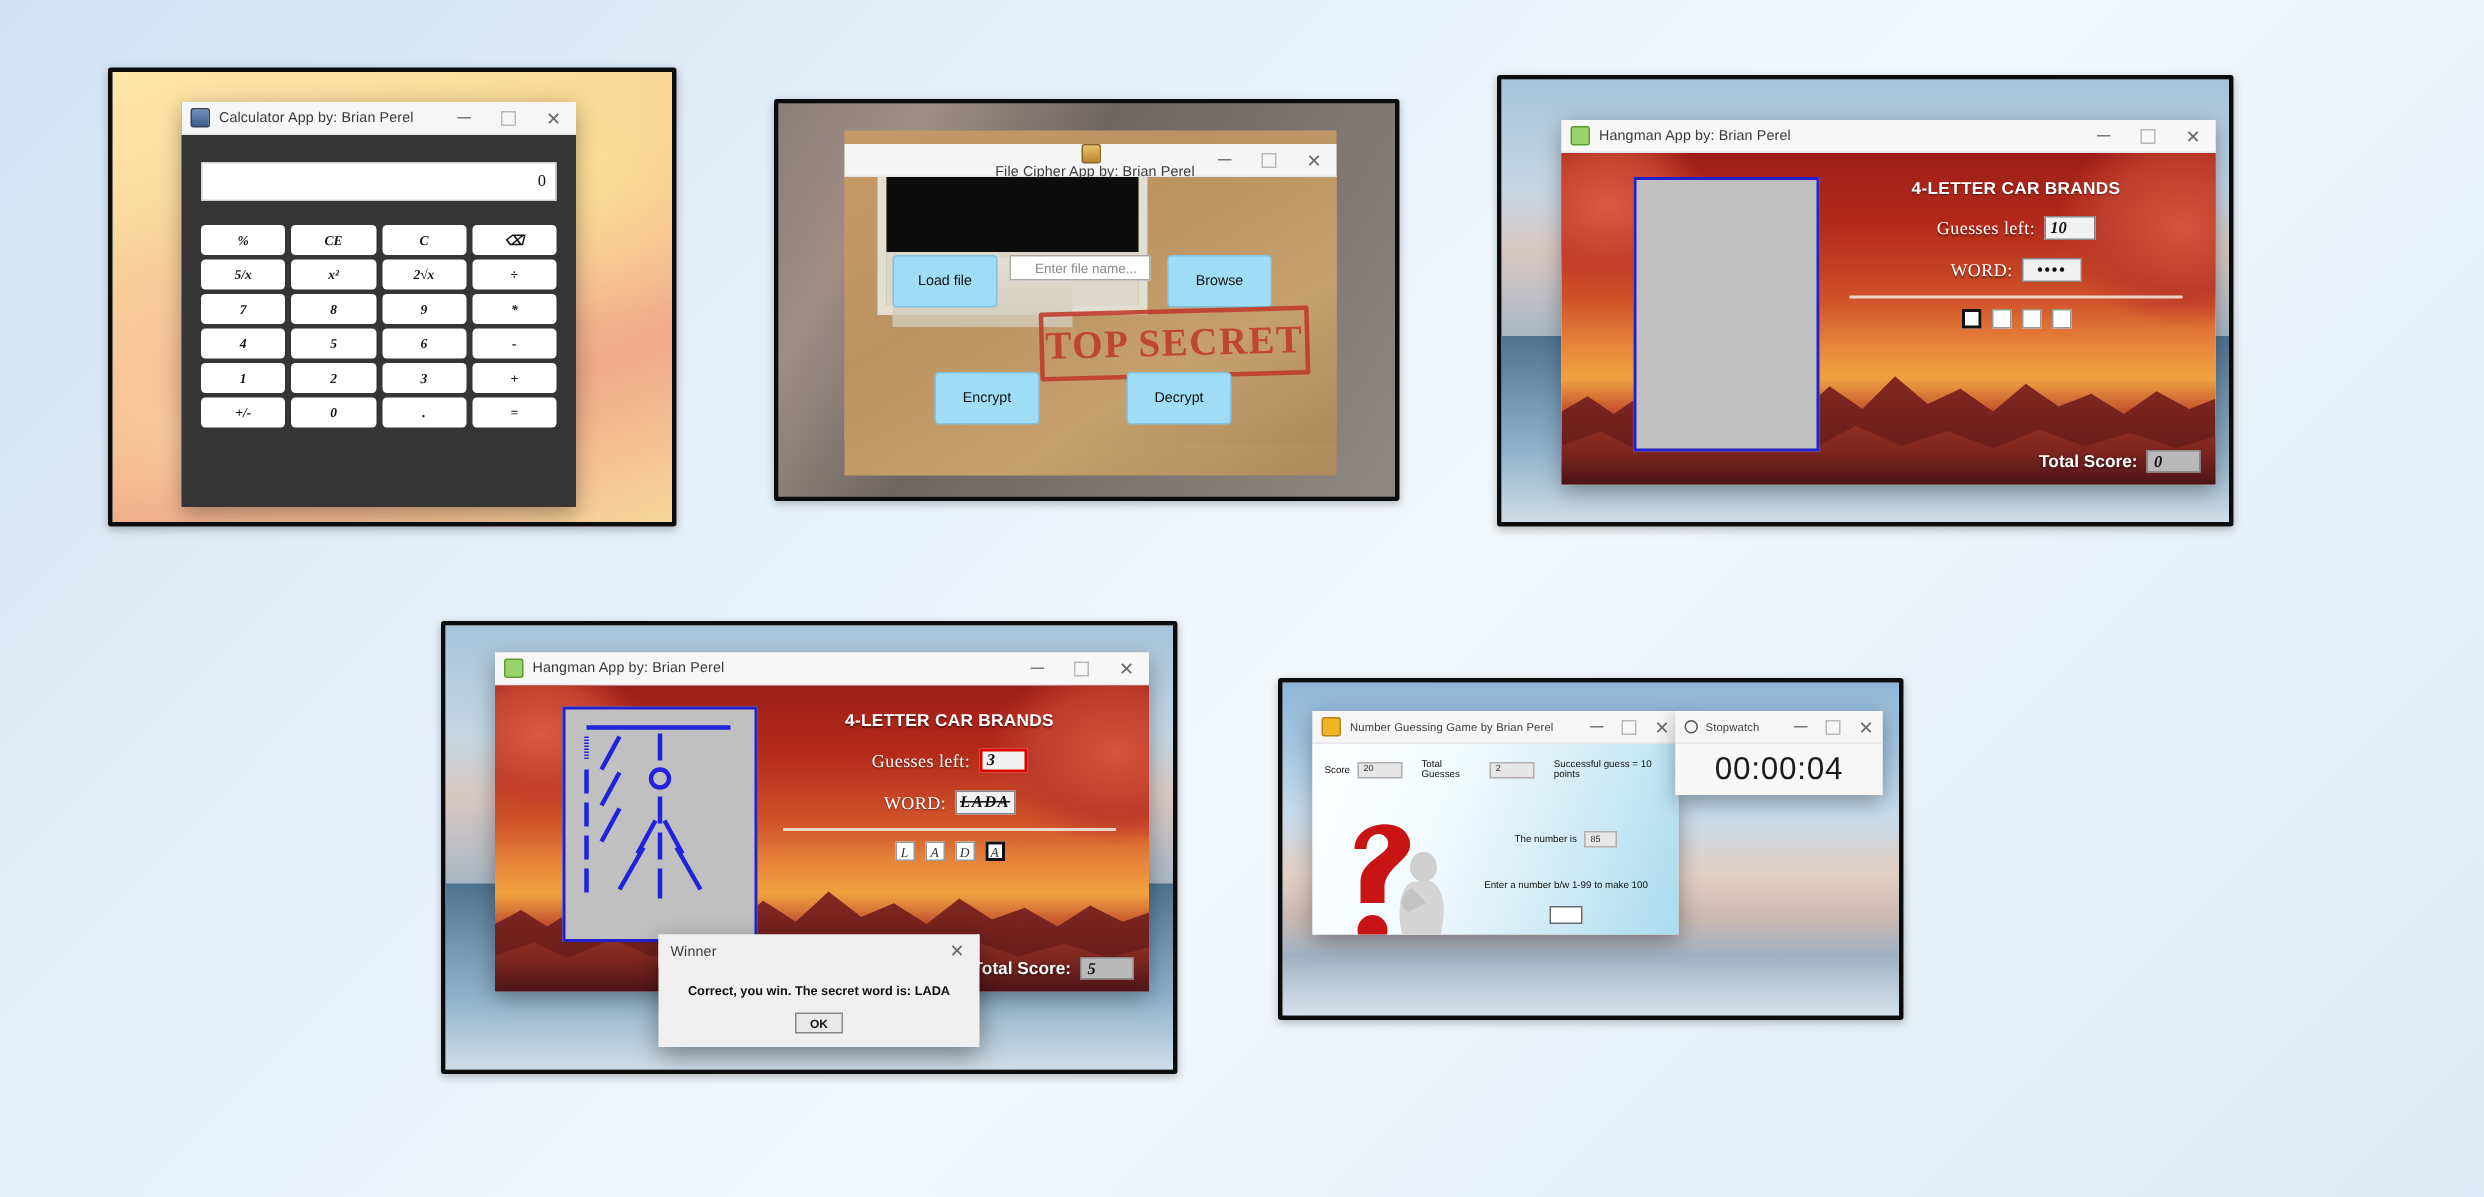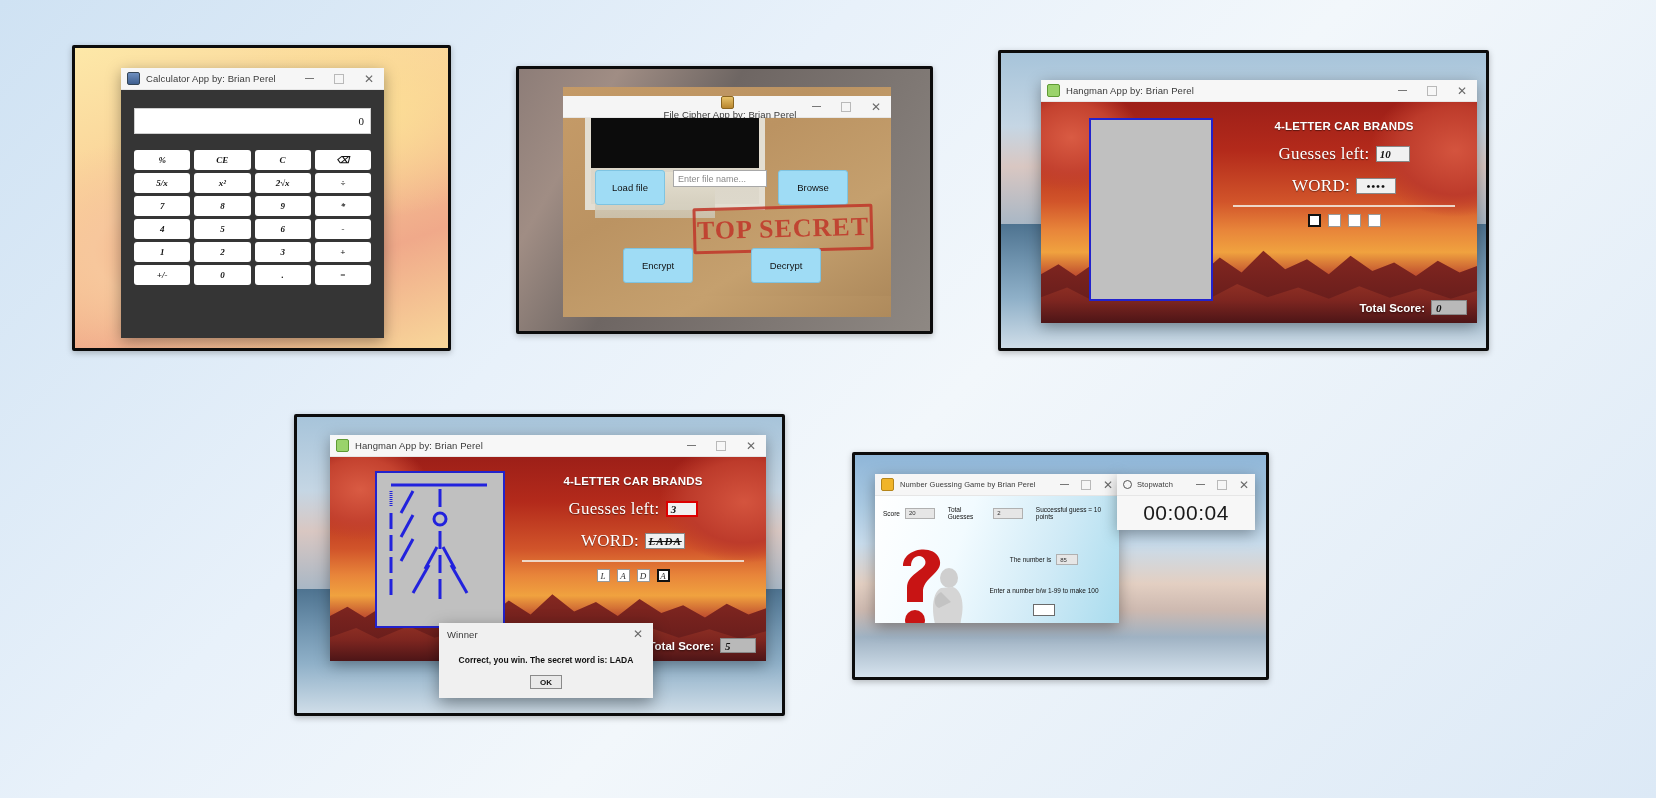--- a/index.html
+++ b/index.html
@@ -81,21 +81,21 @@
     content: ""; position: absolute; left: 4px; top: 74px; width: 120px; height: 46px;
     background: linear-gradient(#e6e1d2, #cdc7b5); opacity: .85;
   }
   .cipher-btn {
     position: absolute; background: #9fdcf5; border: 1px solid #7ec4e2; border-radius: 3px;
     font-size: 9.5px; color: #111; display: flex; align-items: center; justify-content: center;
     height: 35px; font-family: "Liberation Sans", sans-serif;
   }
   .cipher-input {
     position: absolute; background: #fff; border: 1px solid #a8a8a8; height: 17px;
-    display: flex; align-items: center; padding-left: 4px; font-size: 9px; color: #8a8a8a;
+    display: flex; align-items: center; padding-left: 16px; font-size: 9px; color: #8a8a8a;
   }
   .stamp {
     position: absolute; left: 130px; top: 88px; width: 180px; height: 46px;
     border: 3px solid #c0392b; border-radius: 2px;
     display: flex; align-items: center; justify-content: center;
     transform: rotate(-1.5deg); opacity: .88;
   }
   .stamp span {
     font-family: "Liberation Serif", serif; font-weight: bold; font-size: 26px;
     color: #c0392b; letter-spacing: 1px; white-space: nowrap;
@@ -140,21 +140,21 @@
   }
   #hm1-board { left: 48px; top: 16px; width: 124px; height: 183px; }
   #hm2-board { left: 45px; top: 14px; width: 130px; height: 157px; }
   .hm-right { position: absolute; right: 8px; top: 18px; width: 250px; text-align: center; }
   .hm-title {
     font-weight: bold; font-size: 11.5px; color: #fff; letter-spacing: .2px;
     text-shadow: 0 1px 1px rgba(0,0,0,.45);
   }
   .hm-row { display: flex; align-items: center; justify-content: center; gap: 6px; margin-top: 12px; }
   .hm-label {
-    font-family: "Liberation Serif", serif; font-size: 17px; color: #fff;
+    font-family: "Liberation Serif", serif; font-size: 12px; color: #fff;
     text-shadow: 0 1px 1px rgba(0,0,0,.5); letter-spacing: .3px;
   }
   .hm-field {
     background: #f1f1f1; border: 1px solid #888; width: 34px; height: 16px;
     font-family: "Liberation Serif", serif; font-weight: bold; font-style: italic;
     font-size: 11px; color: #111; display: flex; align-items: center; padding-left: 3px; text-align: right;
   }
   .hm-field.redborder { border: 2px solid #d00; width: 32px; }
   .hm-field.word { width: 40px; letter-spacing: 1px; justify-content: center; padding: 0; }
   .hm-field.word.struck { text-decoration: line-through; }

